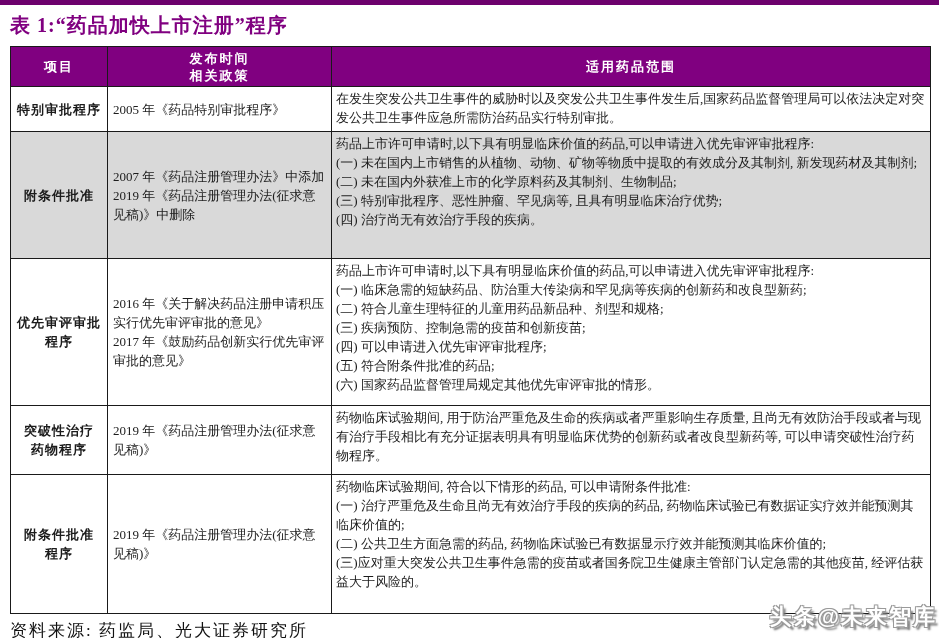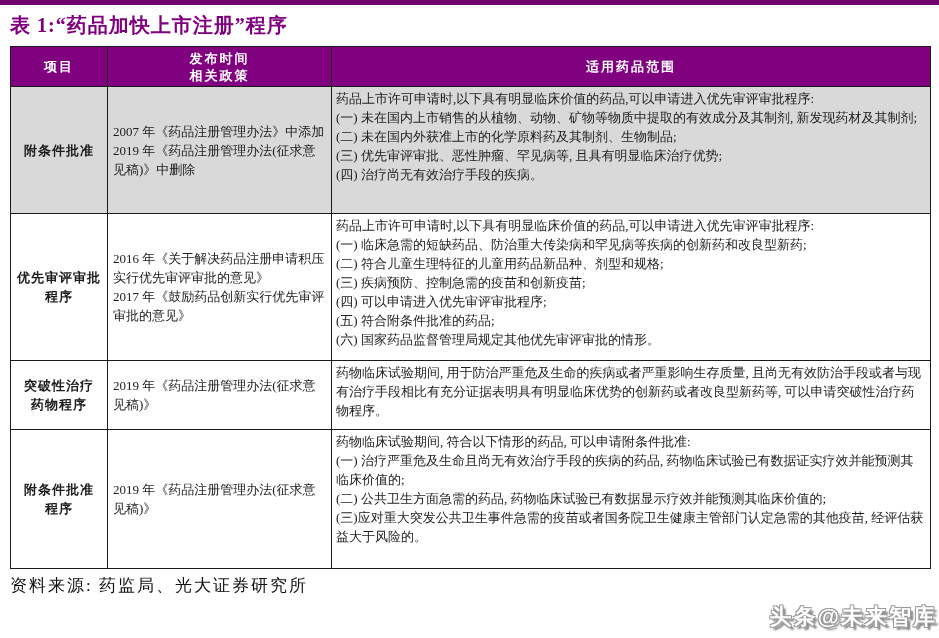--- a/index.html
+++ b/index.html
@@ -108,34 +108,45 @@
         <th>项目</th>
         <th>
           <div>发布时间</div>
           <div>相关政策</div>
         </th>
         <th>适用药品范围</th>
       </tr>
     </thead>
     <tbody>
 
+      <tr class="r1">
+        <td class="item-cell">
+          <div>特别审批程序</div>
+        </td>
+        <td class="policy-cell">
+          <div class="policy-entry">2005 年《药品特别审批程序》</div>
+        </td>
+        <td class="scope-cell">
+          <div>在发生突发公共卫生事件的威胁时以及突发公共卫生事件发生后,国家药品监督管理局可以依法决定对突发公共卫生事件应急所需防治药品实行特别审批。</div>
+        </td>
+      </tr>
 
       <tr class="r2 shaded">
         <td class="item-cell">
           <div>附条件批准</div>
         </td>
         <td class="policy-cell">
           <div class="policy-entry">2007 年《药品注册管理办法》中添加</div>
           <div class="policy-entry">2019 年《药品注册管理办法(征求意见稿)》中删除</div>
         </td>
         <td class="scope-cell">
           <div>药品上市许可申请时,以下具有明显临床价值的药品,可以申请进入优先审评审批程序:</div>
           <div>(一) 未在国内上市销售的从植物、动物、矿物等物质中提取的有效成分及其制剂, 新发现药材及其制剂;</div>
           <div>(二) 未在国内外获准上市的化学原料药及其制剂、生物制品;</div>
-          <div>(三) 优先审评审批、恶性肿瘤、罕见病等, 且具有明显临床治疗优势;</div>
+          <div>(三) 特别审批程序、恶性肿瘤、罕见病等, 且具有明显临床治疗优势;</div>
           <div>(四) 治疗尚无有效治疗手段的疾病。</div>
         </td>
       </tr>
 
       <tr class="r3">
         <td class="item-cell">
           <div>优先审评审批</div>
           <div>程序</div>
         </td>
         <td class="policy-cell">

